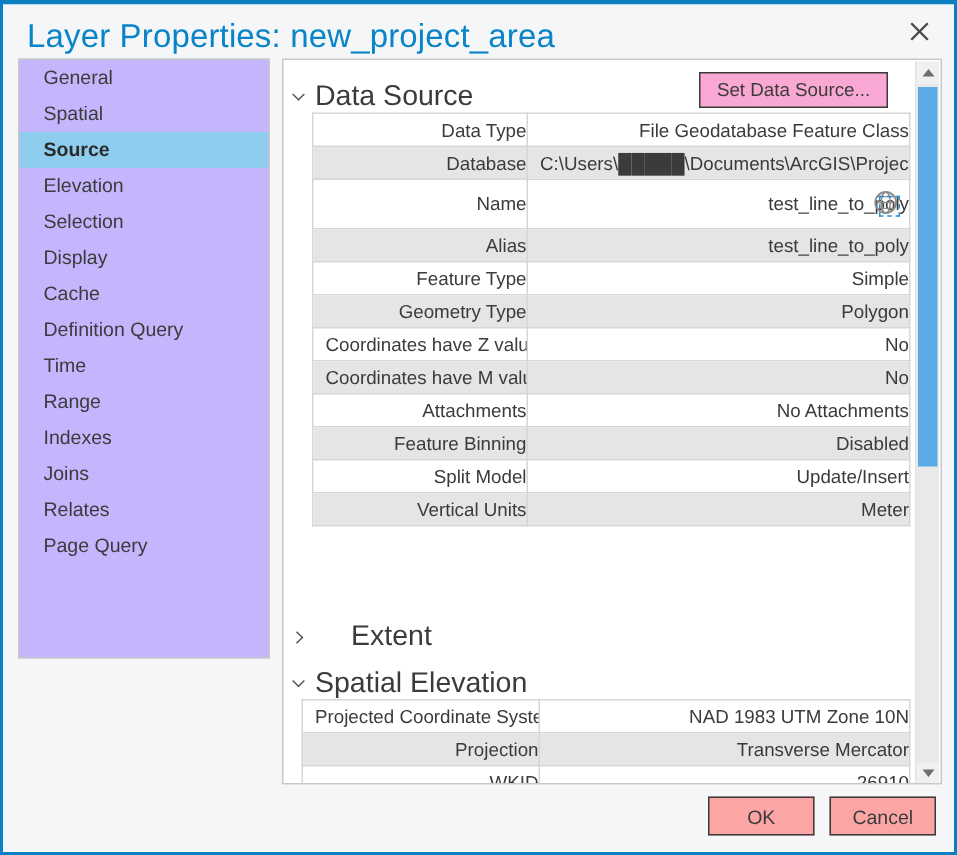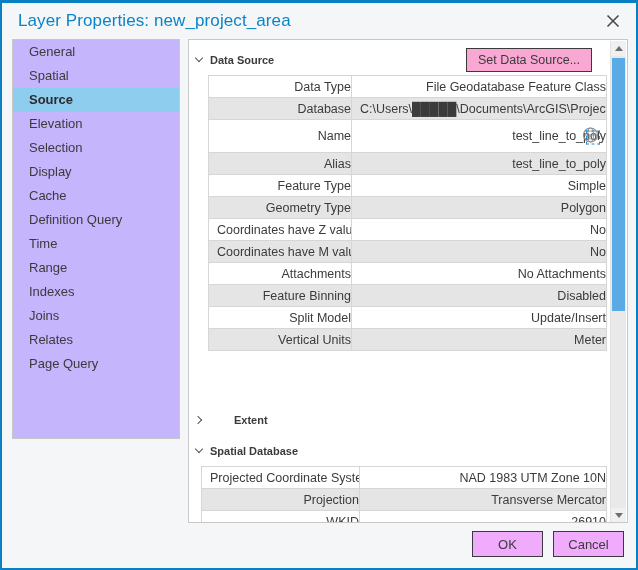--- a/index.html
+++ b/index.html
@@ -34,21 +34,21 @@
     position: absolute;
     left: 0; top: 0;
     right: 0;
     height: 36px;
     background: #f4f6f7;
   }
   #title-text {
     position: absolute;
     left: 16px;
     top: 8px;
-    font-size: 17px;
+    font-size: 22px;
     color: #0a84c8;
     letter-spacing: 0.1px;
     white-space: nowrap;
   }
   #close-btn {
     position: absolute;
     right: 6px;
     top: 4px;
     width: 34px;
     height: 28px;
@@ -101,28 +101,27 @@
   #content-inner {
     position: absolute;
     left: 0; top: 0;
     width: 424px;
     height: 482px;
   }
 
   
   .section-header {
     position: absolute;
-    font-size: 11px;
+    font-size: 19px;
     color: #3b3b3b;
     white-space: nowrap;
     cursor: pointer;
     display: flex;
     align-items: center;
     gap: 5px;
-    font-weight: bold;
   }
   .chev {
     display: inline-block;
     width: 10px;
     height: 10px;
     position: relative;
     flex: none;
   }
   .chev::before {
     content: "";
@@ -245,21 +244,21 @@
     bottom: 0;
     right: 0;
     height: 46px;
   }
   .dlg-btn {
     position: absolute;
     top: 9px;
     width: 71px;
     height: 26px;
     box-sizing: border-box;
-    background: #f0abfc;
+    background: #fca5a5;
     border: 1px solid #3a3a3a;
     font-family: "Liberation Sans", sans-serif;
     font-size: 13px;
     color: #3b3b3b;
     cursor: pointer;
     padding: 0;
   }
   #ok-btn { right: 93px; }
   #cancel-btn { right: 12px; }
 </style>
@@ -374,21 +373,21 @@
         </tbody>
       </table>
 
       <div class="section-header" style="left:6px; top:374px;gap:29px;">
         <span class="chev right"></span>
         <span>Extent</span>
       </div>
 
       <div class="section-header" style="left:6px; top:405px;">
         <span class="chev down"></span>
-        <span>Spatial Database</span>
+        <span>Spatial Elevation</span>
       </div>
 
       <table class="prop-table" style="left:12px; top:426px; width:405px;">
         <colgroup>
             <col style="width:158px">
             <col style="width:247px">
           </colgroup>
         <tbody>
           <tr>
             <td>Projected Coordinate System</td>

